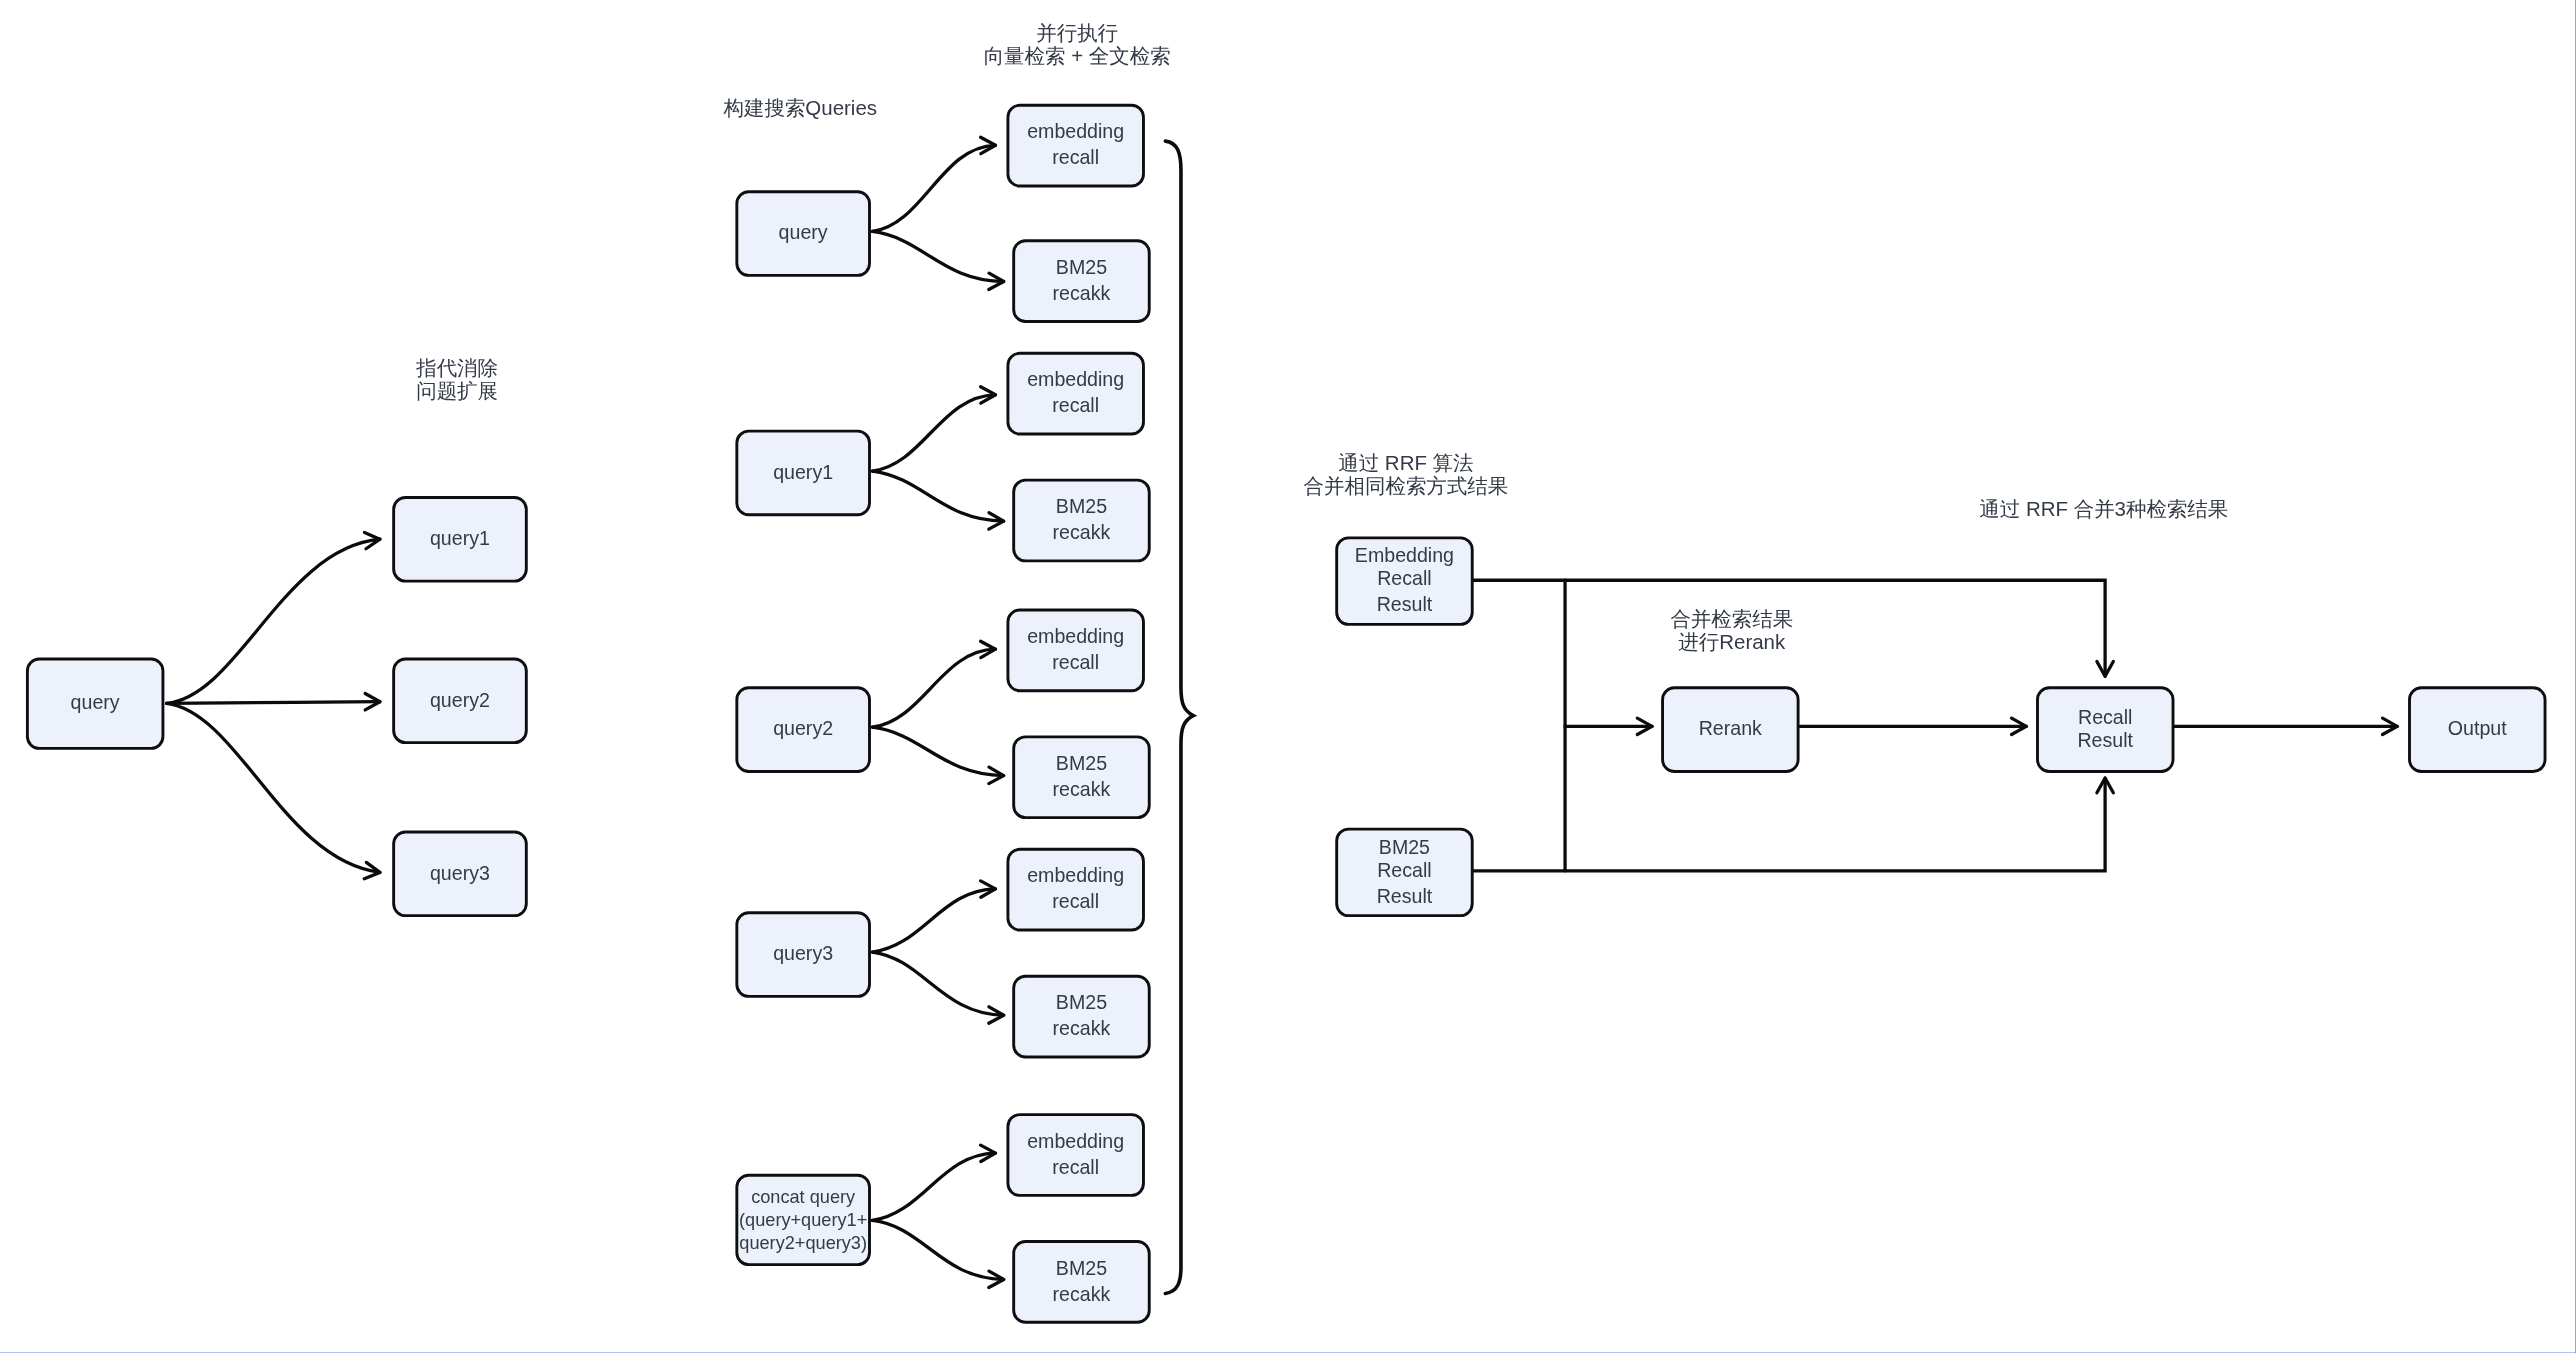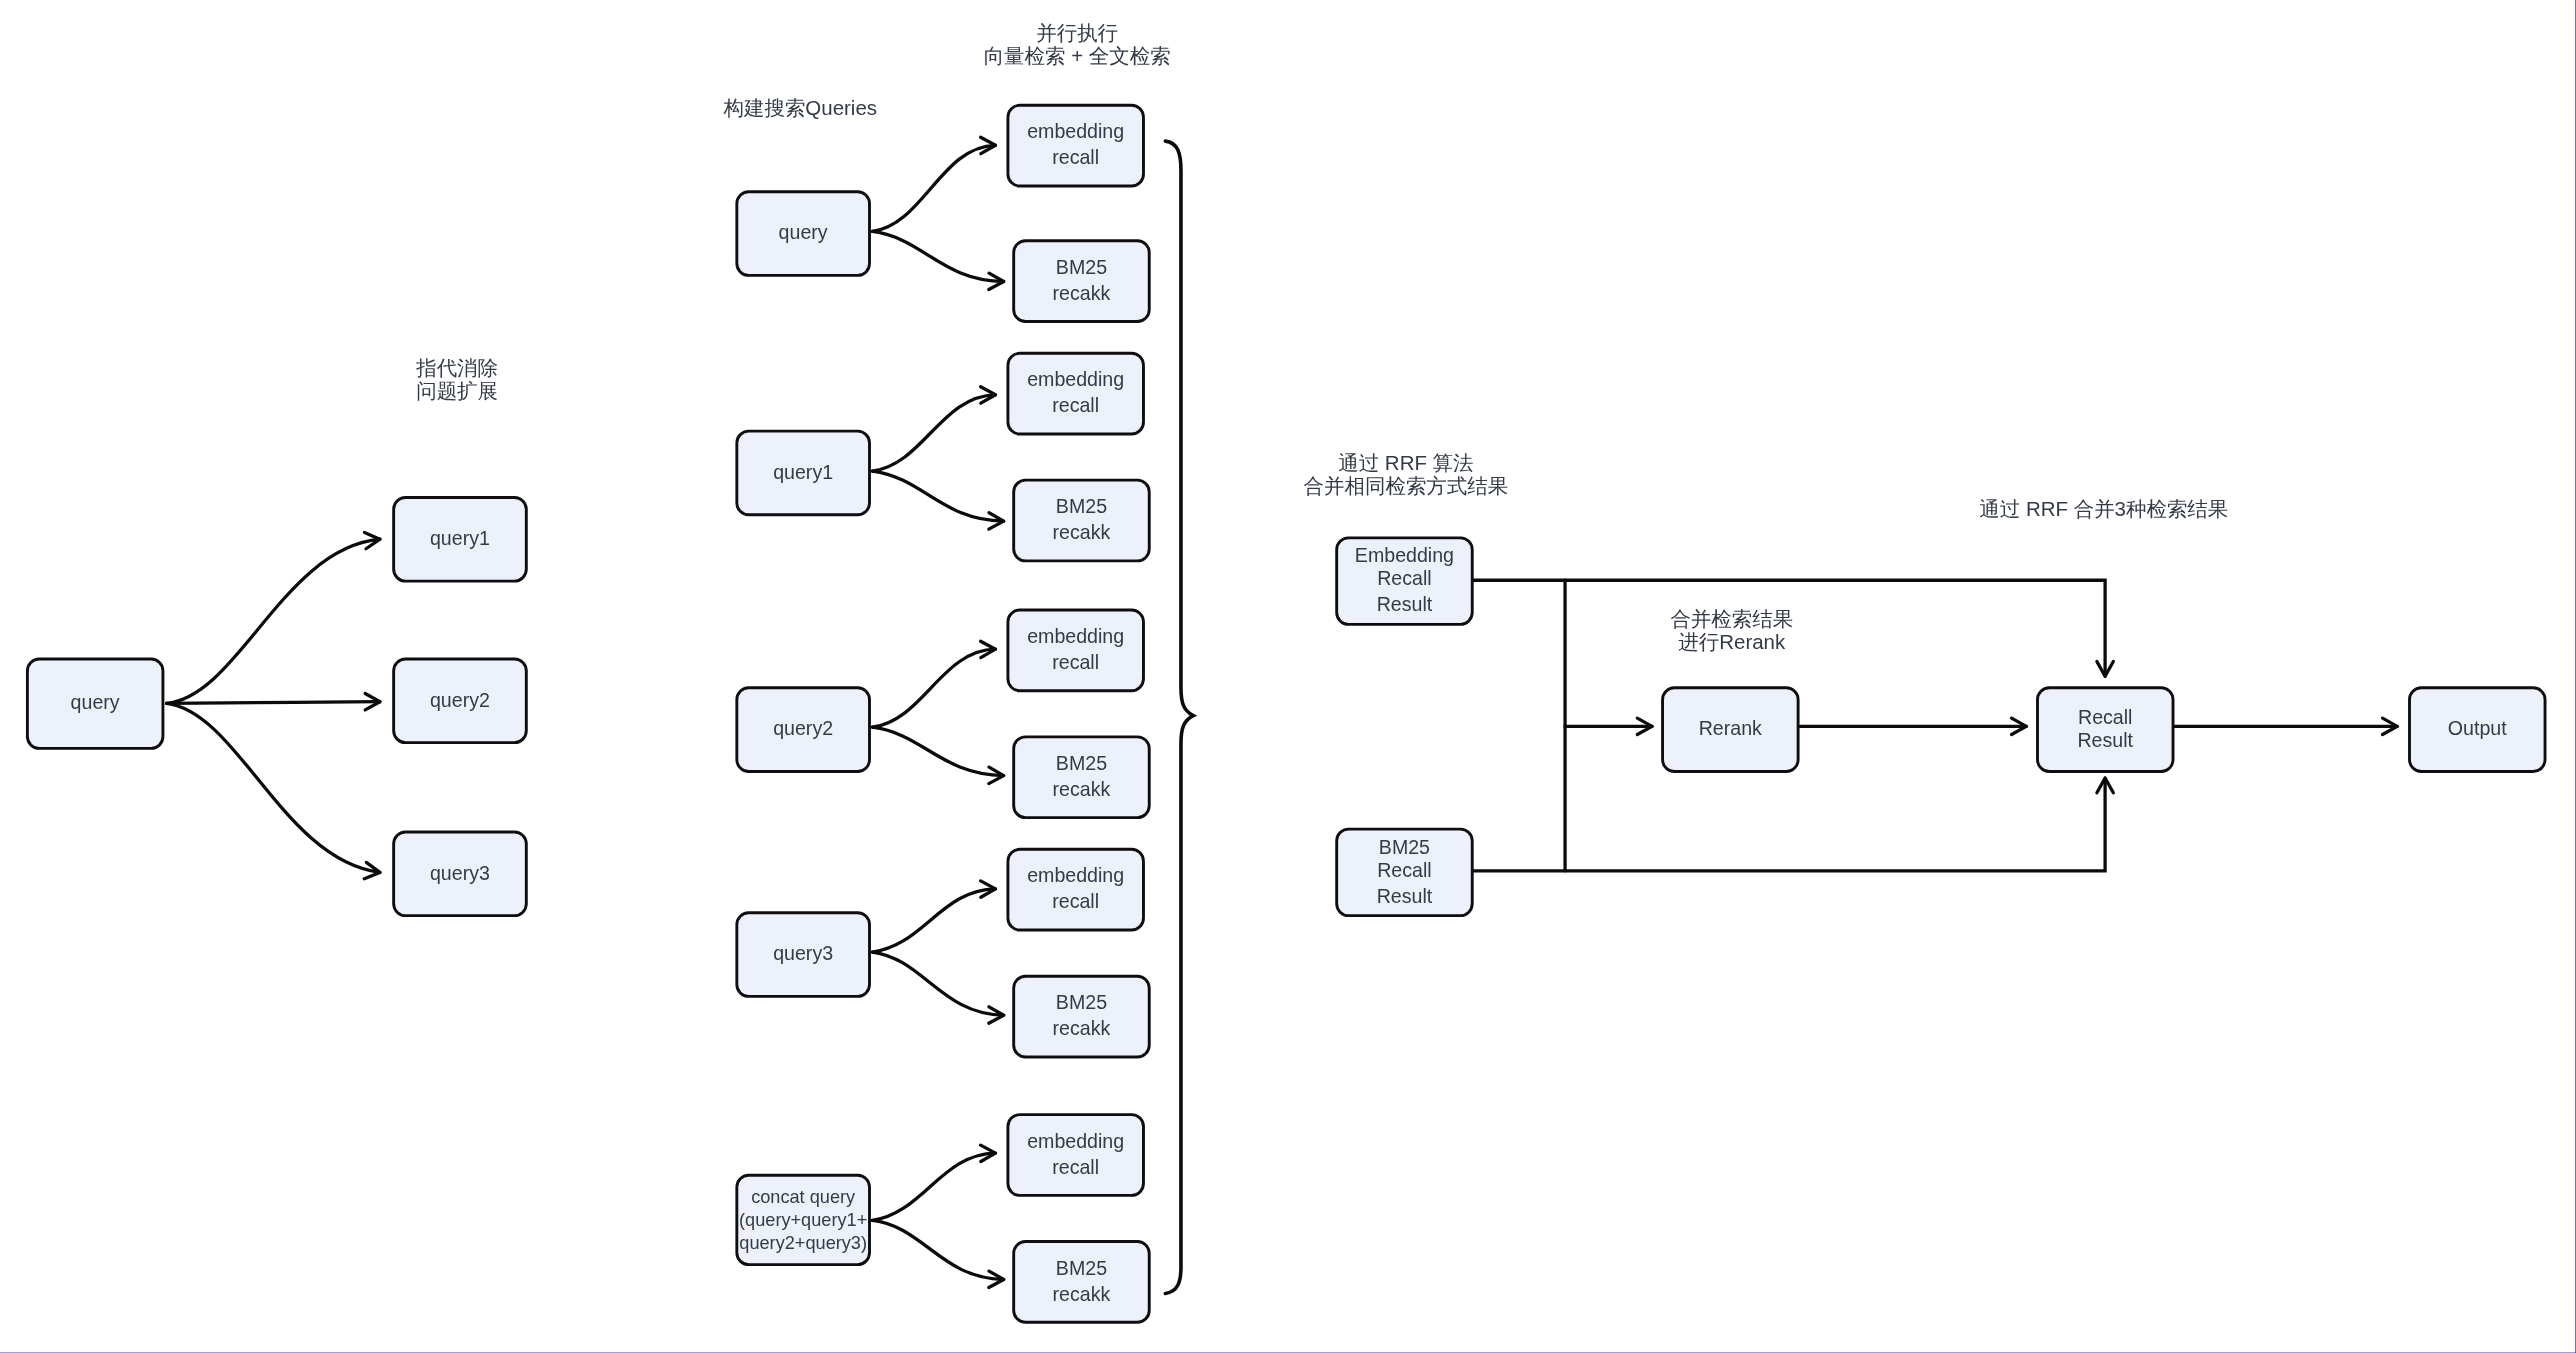--- a/index.html
+++ b/index.html
@@ -1,17 +1,17 @@
 <!DOCTYPE html>
 <html style="font-size:9px"><head>
 <meta charset="utf-8">
 <style>
   html,body{margin:0;padding:0;background:#ffffff;}
   body{width:2576px;height:1354px;overflow:hidden;font-family:"Liberation Sans","DejaVu Sans",sans-serif;}
-  .viewport{width:2576px;height:1354px;position:relative;overflow:hidden;background:#4c1d95;}
+  .viewport{width:2576px;height:1354px;position:relative;overflow:hidden;background:#3b82f6;}
   .stage{width:893px;height:469px;position:relative;transform:scale(2.8839);transform-origin:0 0;background:#ffffff;}
   .layer{position:absolute;left:0;top:0;width:893px;height:469px;}
   .node{
     position:absolute;box-sizing:border-box;
     background:#ecf1fb;border:1.1px solid #0e0e11;border-radius:4.6px;
     display:flex;align-items:center;justify-content:center;text-align:center;
     color:#343b47;font-size:6.8px;line-height:8.3px;white-space:pre-line;
   }
   .node.small-text{font-size:6.3px;line-height:7.7px;}
   .caption{

